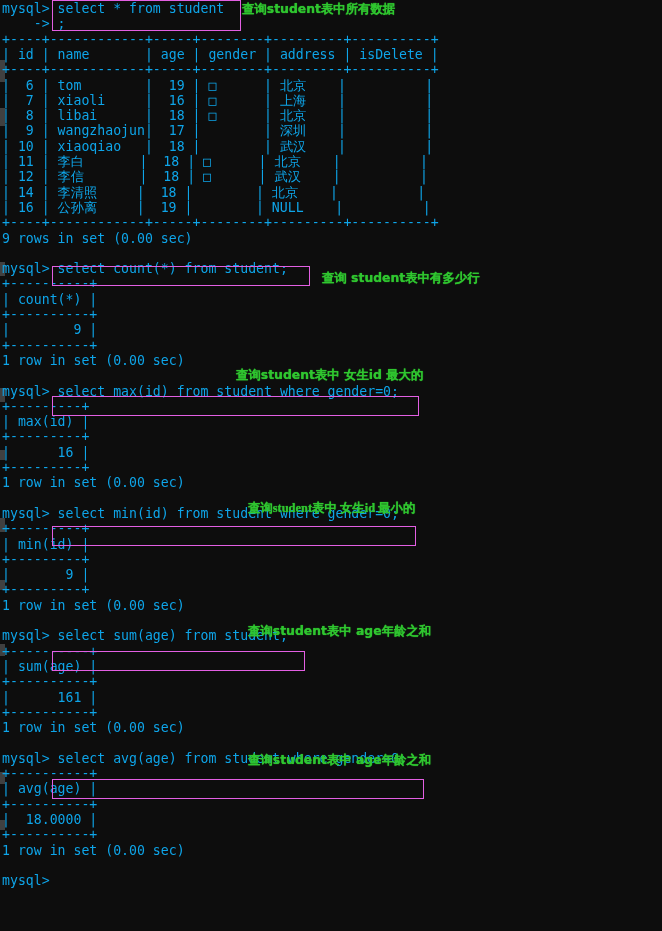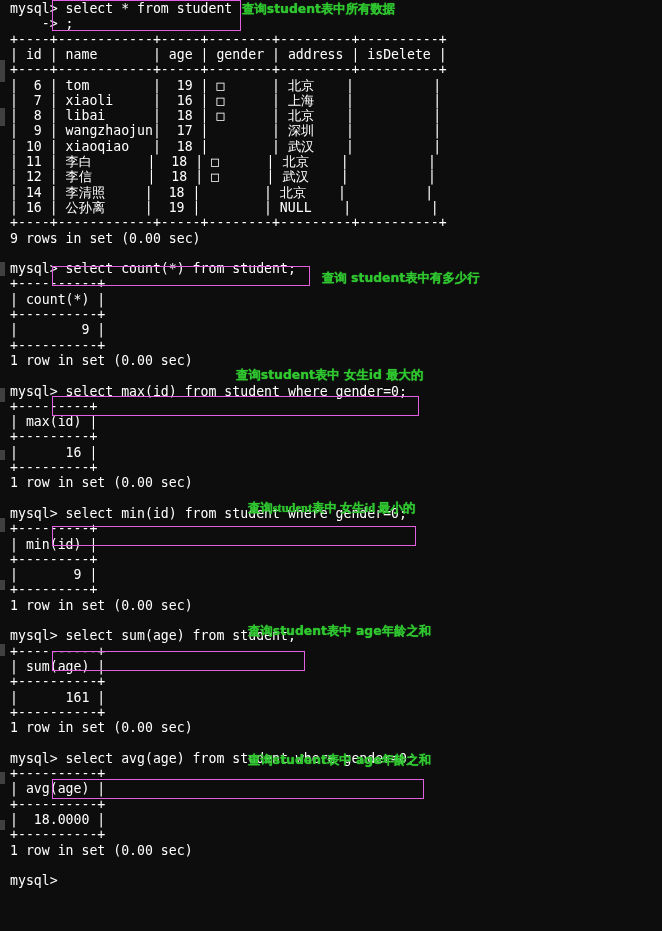--- a/index.html
+++ b/index.html
@@ -49,23 +49,22 @@
     padding: 0;
     white-space: pre;
   }
   .line {
     height: 15.3px;
     white-space: pre;
     position: relative;
     font-family: "DejaVu Sans Mono", "Liberation Mono", monospace;
     font-size: 13.2px;
     line-height: 15.3px;
-    color: #ffffff;
+    color: #0ea5e9;
     letter-spacing: 0px;
-    margin-left: 8px;
   }
   .line.blank { color: transparent; }
 
   
   .cmdbox {
     position: absolute;
     border: 1.4px solid #e25fe2;
     box-sizing: border-box;
     pointer-events: none;
   }

